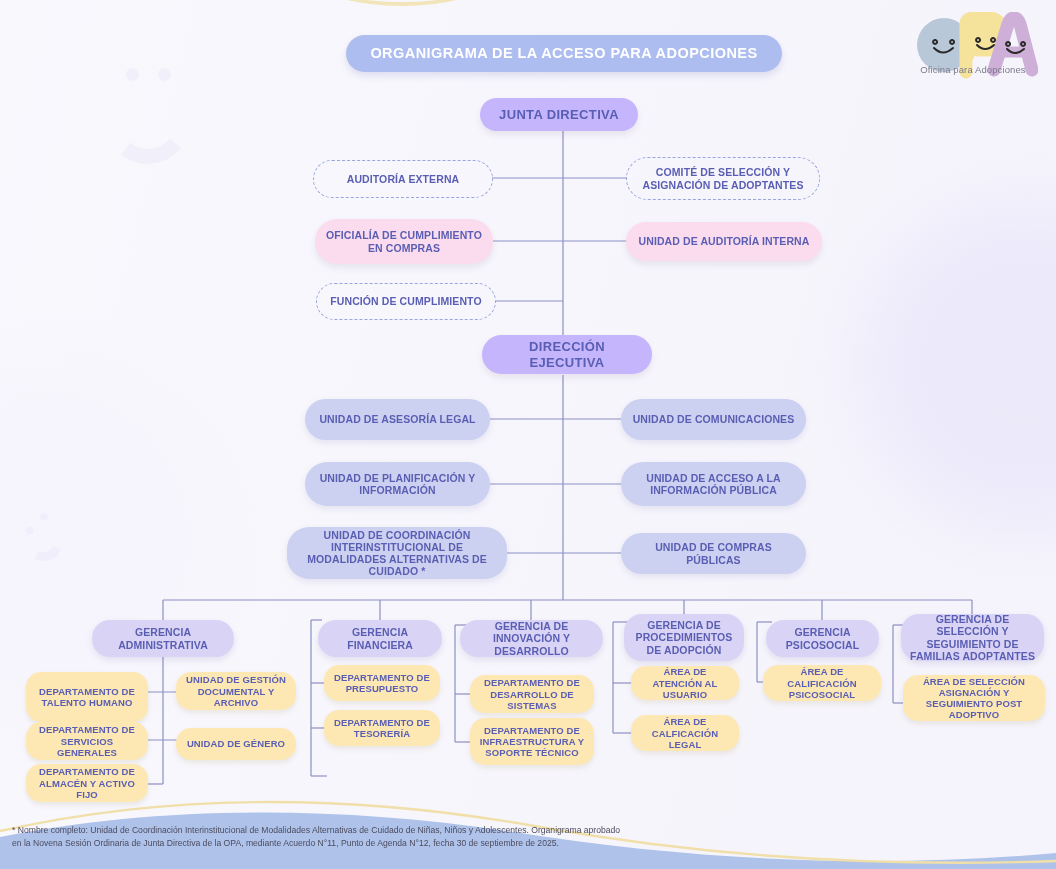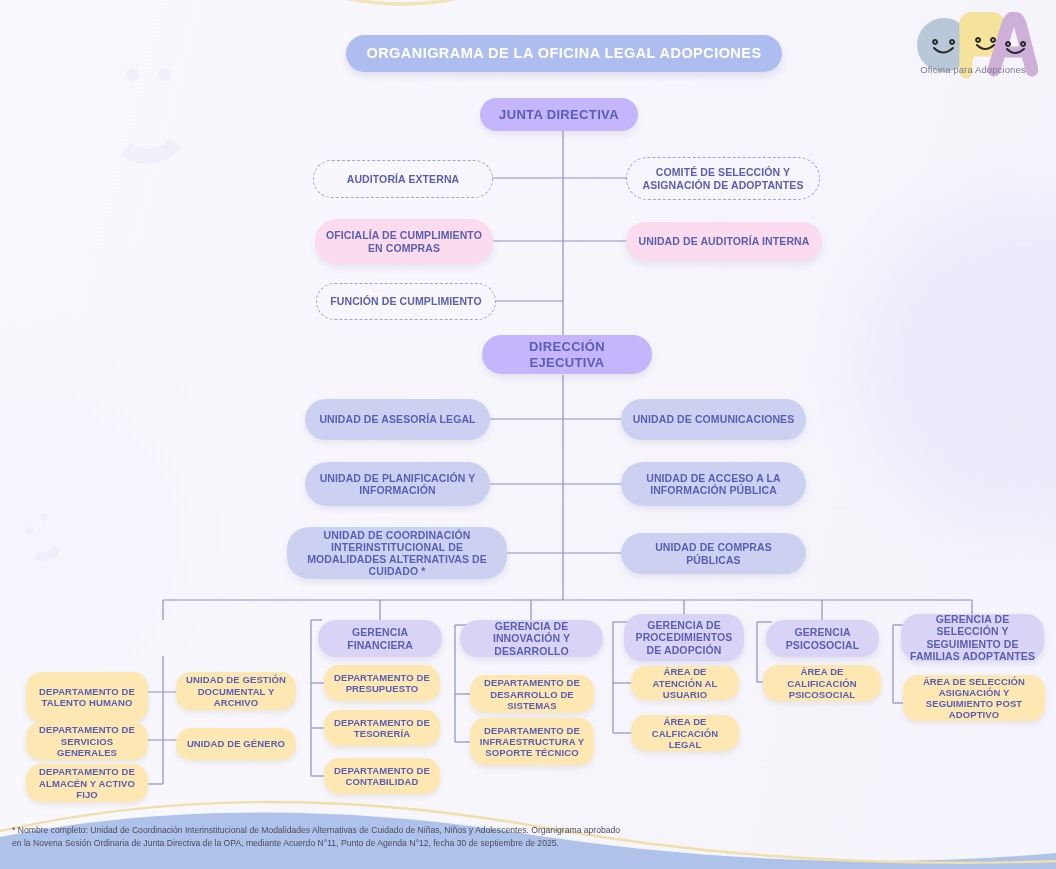--- a/index.html
+++ b/index.html
@@ -195,21 +195,21 @@
       <path d="M757,622 L757,682"></path>
       <path d="M757,622 L772,622"></path>
       <path d="M757,682 L765,682"></path>
 
       <path d="M893,625 L893,703"></path>
       <path d="M893,625 L906,625"></path>
       <path d="M893,703 L906,703"></path>
     </g>
   </svg>
 
-  <div class="node n-title" style="left:346px; top:35px; width:436px; height:37px;">ORGANIGRAMA DE LA OFICINA LEGAL ADOPCIONES</div>
+  <div class="node n-title" style="left:346px; top:35px; width:436px; height:37px;">ORGANIGRAMA DE LA ACCESO PARA ADOPCIONES</div>
 
   <div class="node n-pink" style="left:480px; top:98px; width:158px; height:33px;">JUNTA DIRECTIVA</div>
 
   <div class="node n-dash" style="left:313px; top:160px; width:180px; height:38px;text-align:center;">AUDITORÍA EXTERNA</div>
   <div class="node n-dash" style="left:626px; top:157px; width:194px; height:43px;">COMITÉ DE SELECCIÓN Y ASIGNACIÓN DE ADOPTANTES</div>
 
   <div class="node n-pink-sm" style="left:315px; top:219px; width:178px; height:45px;">OFICIALÍA DE CUMPLIMIENTO EN COMPRAS</div>
   <div class="node n-pink-sm" style="left:626px; top:222px; width:196px; height:39px;">UNIDAD DE AUDITORÍA INTERNA</div>
 
   <div class="node n-dash" style="left:316px; top:283px; width:180px; height:37px;">FUNCIÓN DE CUMPLIMIENTO</div>
@@ -218,35 +218,35 @@
 
   <div class="node n-blue" style="left:305px; top:399px; width:185px; height:41px;text-align:center;">UNIDAD DE ASESORÍA LEGAL</div>
   <div class="node n-blue" style="left:621px; top:399px; width:185px; height:41px;">UNIDAD DE COMUNICACIONES</div>
 
   <div class="node n-blue" style="left:305px; top:462px; width:185px; height:44px;">UNIDAD DE PLANIFICACIÓN Y INFORMACIÓN</div>
   <div class="node n-blue" style="left:621px; top:462px; width:185px; height:44px;">UNIDAD DE ACCESO A LA INFORMACIÓN PÚBLICA</div>
 
   <div class="node n-blue" style="left:287px; top:527px; width:220px; height:52px;">UNIDAD DE COORDINACIÓN INTERINSTITUCIONAL DE MODALIDADES ALTERNATIVAS DE CUIDADO *</div>
   <div class="node n-blue" style="left:621px; top:533px; width:185px; height:41px;">UNIDAD DE COMPRAS PÚBLICAS</div>
 
+  <div class="node n-purple" style="left:92px; top:620px; width:142px; height:37px;">GERENCIA ADMINISTRATIVA</div>
   <div class="node n-purple" style="left:318px; top:620px; width:124px; height:37px;">GERENCIA FINANCIERA</div>
   <div class="node n-purple" style="left:460px; top:620px; width:143px; height:37px;">GERENCIA DE INNOVACIÓN Y DESARROLLO</div>
   <div class="node n-purple" style="left:624px; top:614px; width:120px; height:47px;">GERENCIA DE PROCEDIMIENTOS DE ADOPCIÓN</div>
   <div class="node n-purple" style="left:766px; top:620px; width:113px; height:37px;">GERENCIA PSICOSOCIAL</div>
   <div class="node n-purple" style="left:901px; top:614px; width:143px; height:47px;">GERENCIA DE SELECCIÓN Y SEGUIMIENTO DE FAMILIAS ADOPTANTES</div>
 
   <div class="node n-yellow" style="left:26px; top:672px; width:122px; height:50px;">DEPARTAMENTO DE TALENTO HUMANO</div>
   <div class="node n-yellow" style="left:26px; top:722px; width:122px; height:38px;">DEPARTAMENTO DE SERVICIOS GENERALES</div>
   <div class="node n-yellow" style="left:26px; top:764px; width:122px; height:38px;">DEPARTAMENTO DE ALMACÉN Y ACTIVO FIJO</div>
   <div class="node n-yellow" style="left:176px; top:672px; width:120px; height:38px;">UNIDAD DE GESTIÓN DOCUMENTAL Y ARCHIVO</div>
   <div class="node n-yellow" style="left:176px; top:728px; width:120px; height:32px;">UNIDAD DE GÉNERO</div>
 
   <div class="node n-yellow" style="left:324px; top:665px; width:116px; height:36px;">DEPARTAMENTO DE PRESUPUESTO</div>
   <div class="node n-yellow" style="left:324px; top:710px; width:116px; height:36px;">DEPARTAMENTO DE TESORERÍA</div>
-  <div class="node n-yellow" style="left:324px; top:758px; width:116px; height:36px;">DEPARTAMENTO DE CONTABILIDAD</div>
 
   <div class="node n-yellow" style="left:470px; top:675px; width:124px; height:38px;">DEPARTAMENTO DE DESARROLLO DE SISTEMAS</div>
   <div class="node n-yellow" style="left:470px; top:718px; width:124px; height:47px;">DEPARTAMENTO DE INFRAESTRUCTURA Y SOPORTE TÉCNICO</div>
 
   <div class="node n-yellow" style="left:631px; top:666px; width:108px; height:34px;">ÁREA DE ATENCIÓN AL USUARIO</div>
   <div class="node n-yellow" style="left:631px; top:715px; width:108px; height:36px;">ÁREA DE CALFICACIÓN LEGAL</div>
 
   <div class="node n-yellow" style="left:763px; top:665px; width:118px; height:36px;">ÁREA DE CALIFICACIÓN PSICOSOCIAL</div>
 
   <div class="node n-yellow" style="left:903px; top:675px; width:142px; height:46px;">ÁREA DE SELECCIÓN ASIGNACIÓN Y SEGUIMIENTO POST ADOPTIVO</div>

